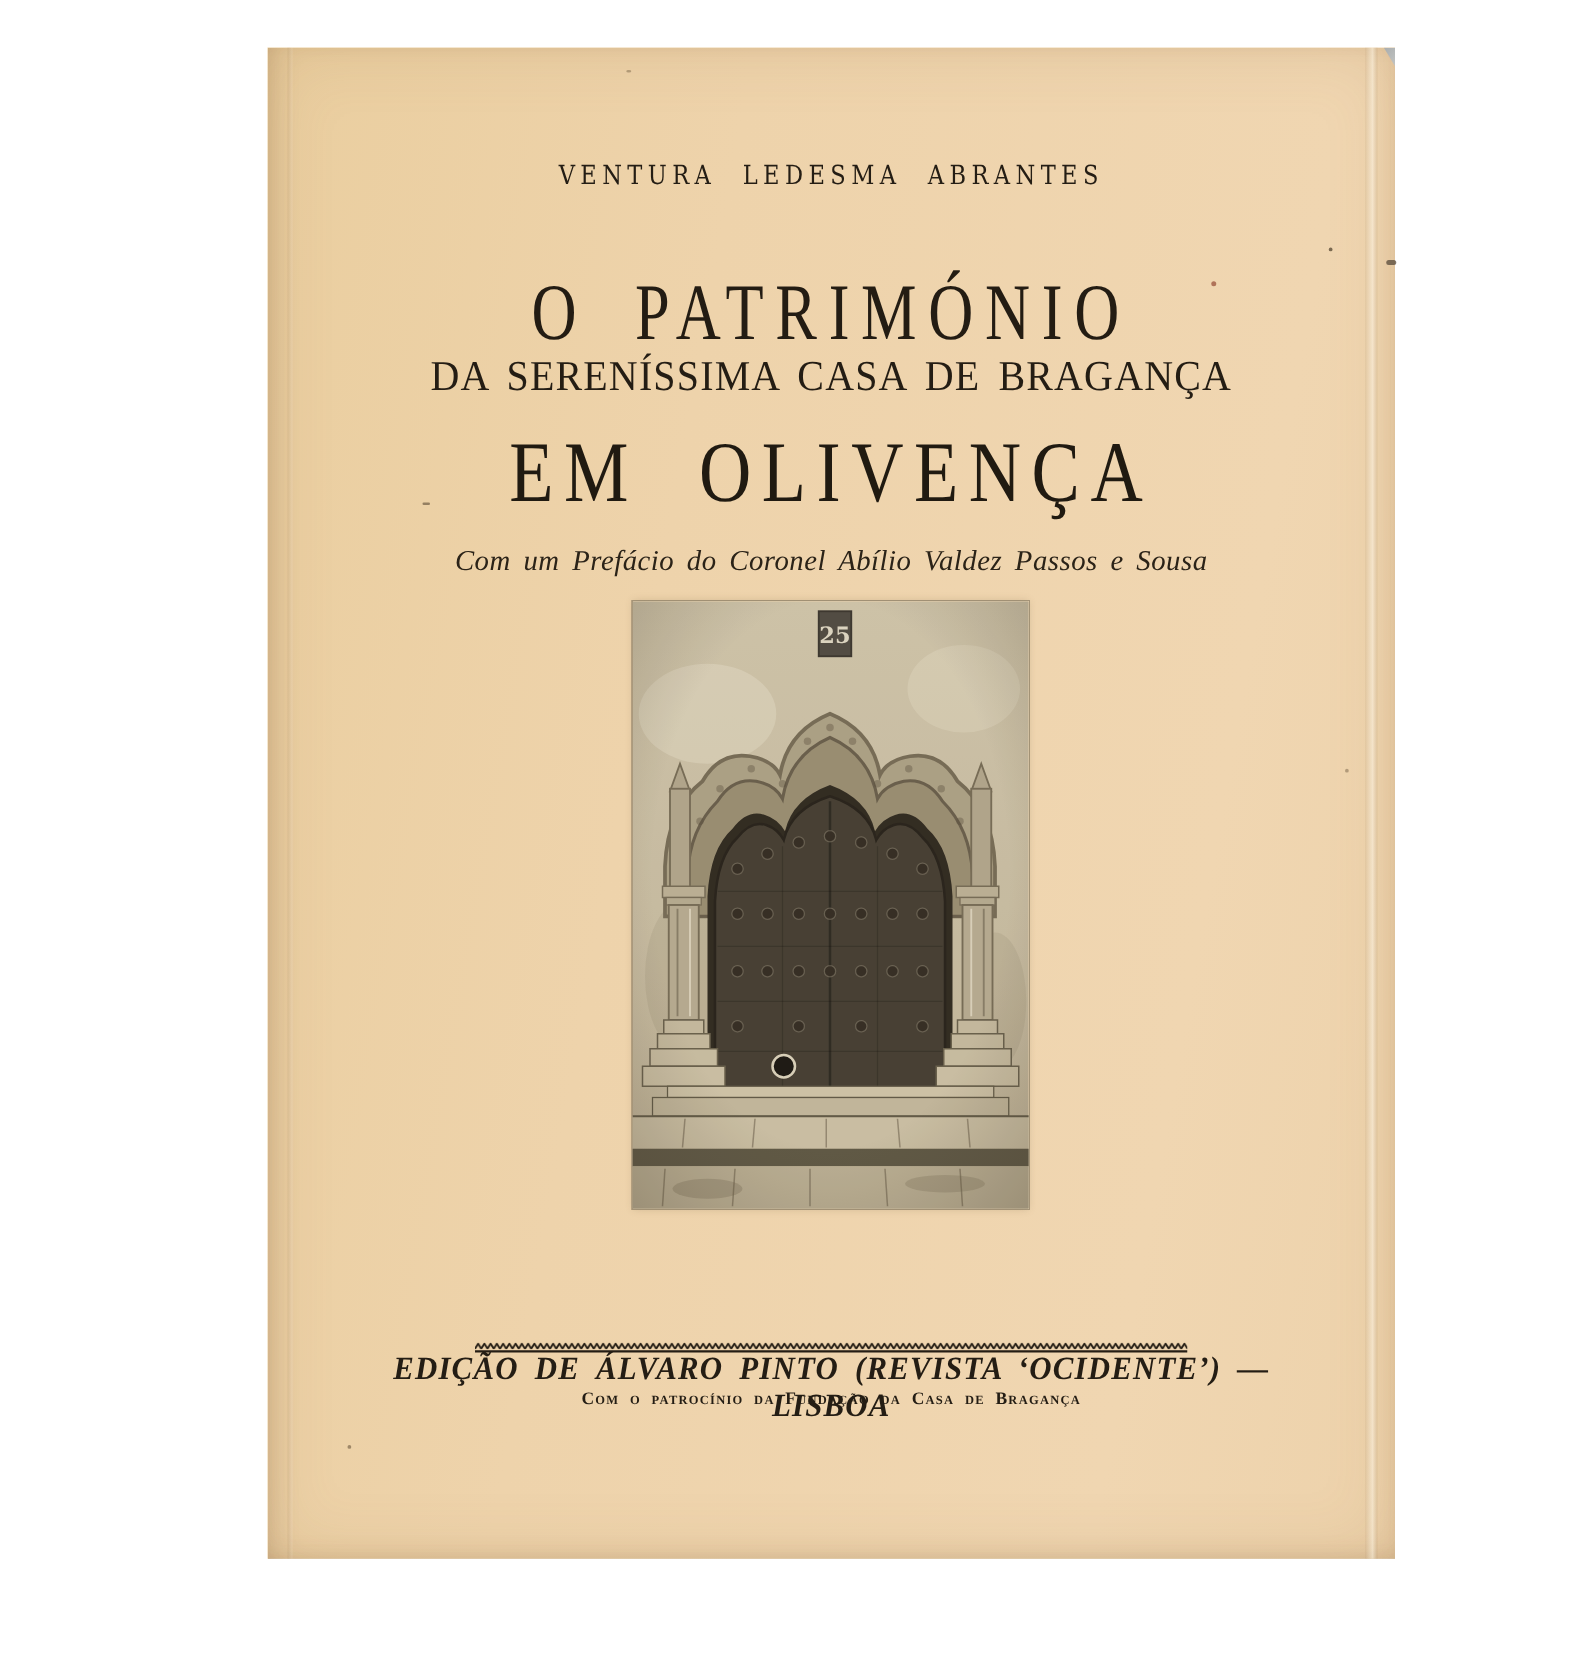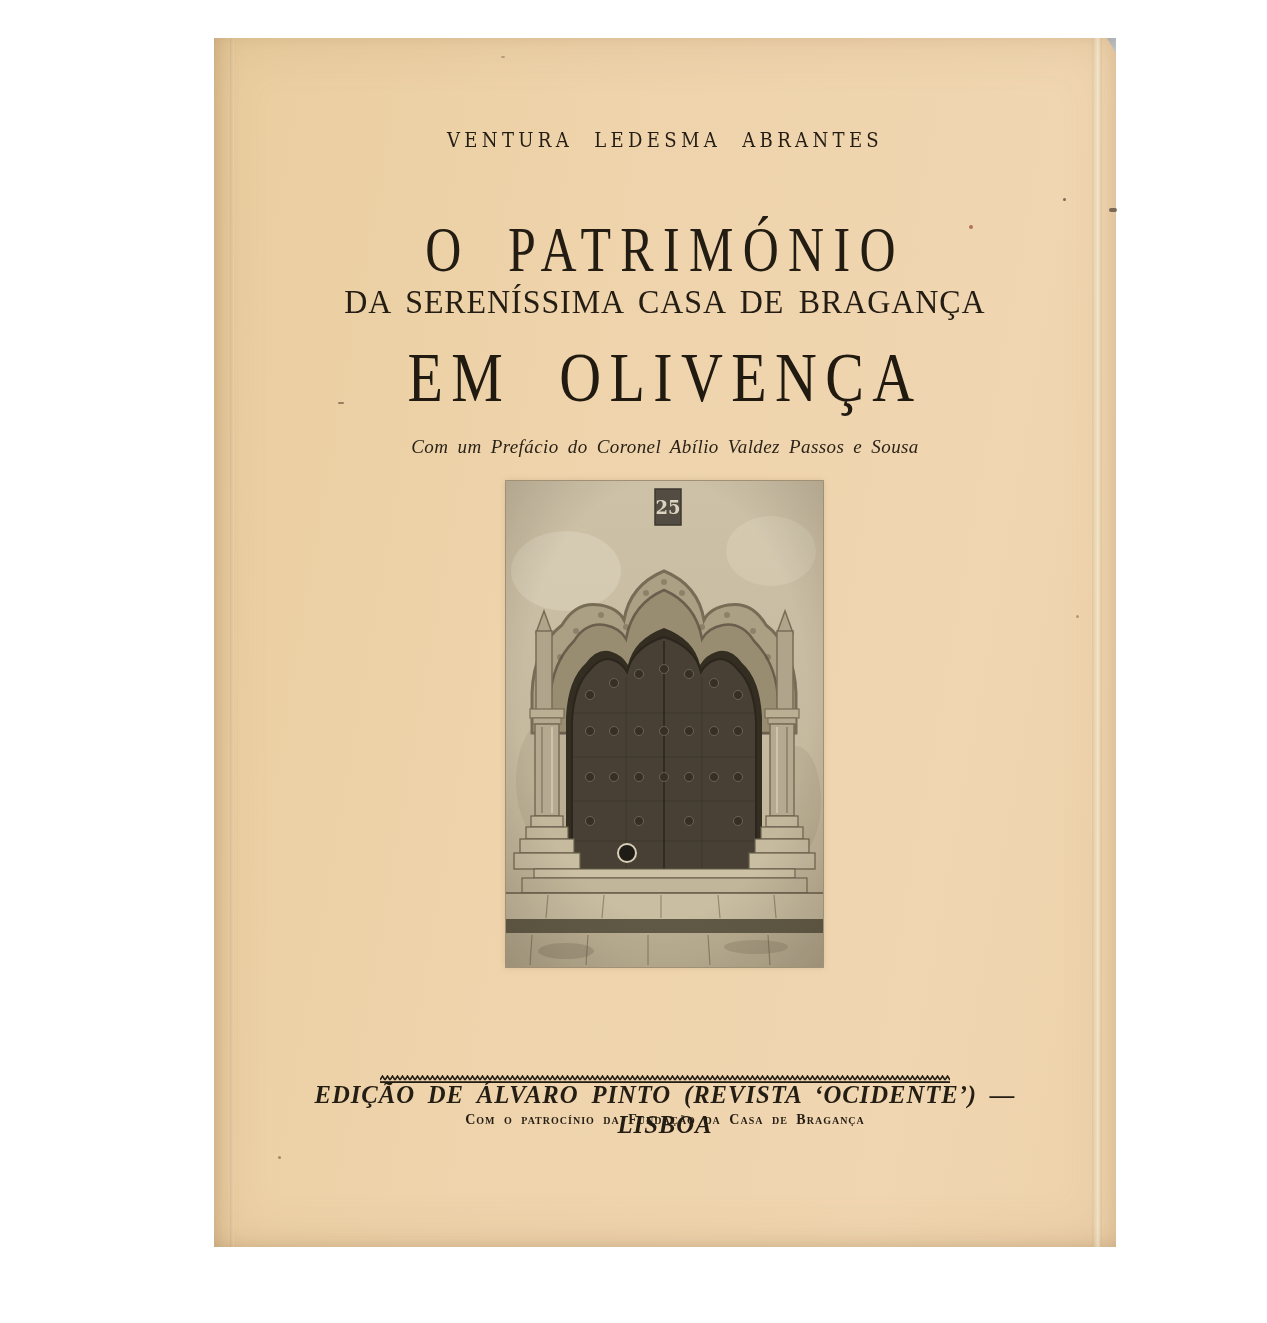--- a/index.html
+++ b/index.html
@@ -26,21 +26,21 @@
   .edge-nick{position:absolute;right:-1px;top:170px;width:8px;height:4px;background:#55483a;border-radius:2px;opacity:.75;}
   .speck{position:absolute;border-radius:50%;}
 
   .content{position:absolute;left:49px;top:0;width:804px;height:100%;}
   .line{position:absolute;left:0;width:804px;text-align:center;color:#2a2218;transform-origin:center;}
 
   .author{top:90px;font-family:"DejaVu Serif",serif;font-size:21px;letter-spacing:5px;word-spacing:13px;transform:scaleX(.86);color:#241d14;}
   .title1{top:180px;font-size:64px;letter-spacing:12px;word-spacing:20px;transform:scaleX(.78);line-height:1;color:#231c13;}
   .title2{top:247px;font-size:34px;letter-spacing:1px;word-spacing:6px;transform:scaleX(.94);line-height:1;color:#241d14;}
   .title3{top:306px;font-size:69px;letter-spacing:10px;word-spacing:30px;transform:scaleX(.84);line-height:1;color:#201a11;}
-  .preface{top:398px;font-style:italic;font-size:19px;letter-spacing:.4px;word-spacing:4px;color:#2b2318;}
+  .preface{top:398px;font-style:italic;font-size:23px;letter-spacing:.4px;word-spacing:4px;color:#2b2318;}
 
   .photo-wrap{position:absolute;left:243px;top:443px;width:317px;height:486px;
     box-shadow:0 0 0 1px rgba(110,100,80,.55), 0 0 6px rgba(110,90,60,.25);}
   .caption{top:945px;font-family:"DejaVu Serif",serif;font-size:16px;letter-spacing:1px;word-spacing:4px;color:#362d20;}
 
   .rule-block{position:absolute;left:117px;top:1032px;width:570px;height:9px;}
   .pub1{top:1042px;font-style:italic;font-weight:bold;font-size:26px;letter-spacing:1px;word-spacing:6px;transform:scaleX(.95);color:#241d14;}
   .pub2{top:1074px;font-variant:small-caps;font-weight:bold;font-size:14px;letter-spacing:1px;word-spacing:4px;color:#241d14;}
 </style>
 </head>

